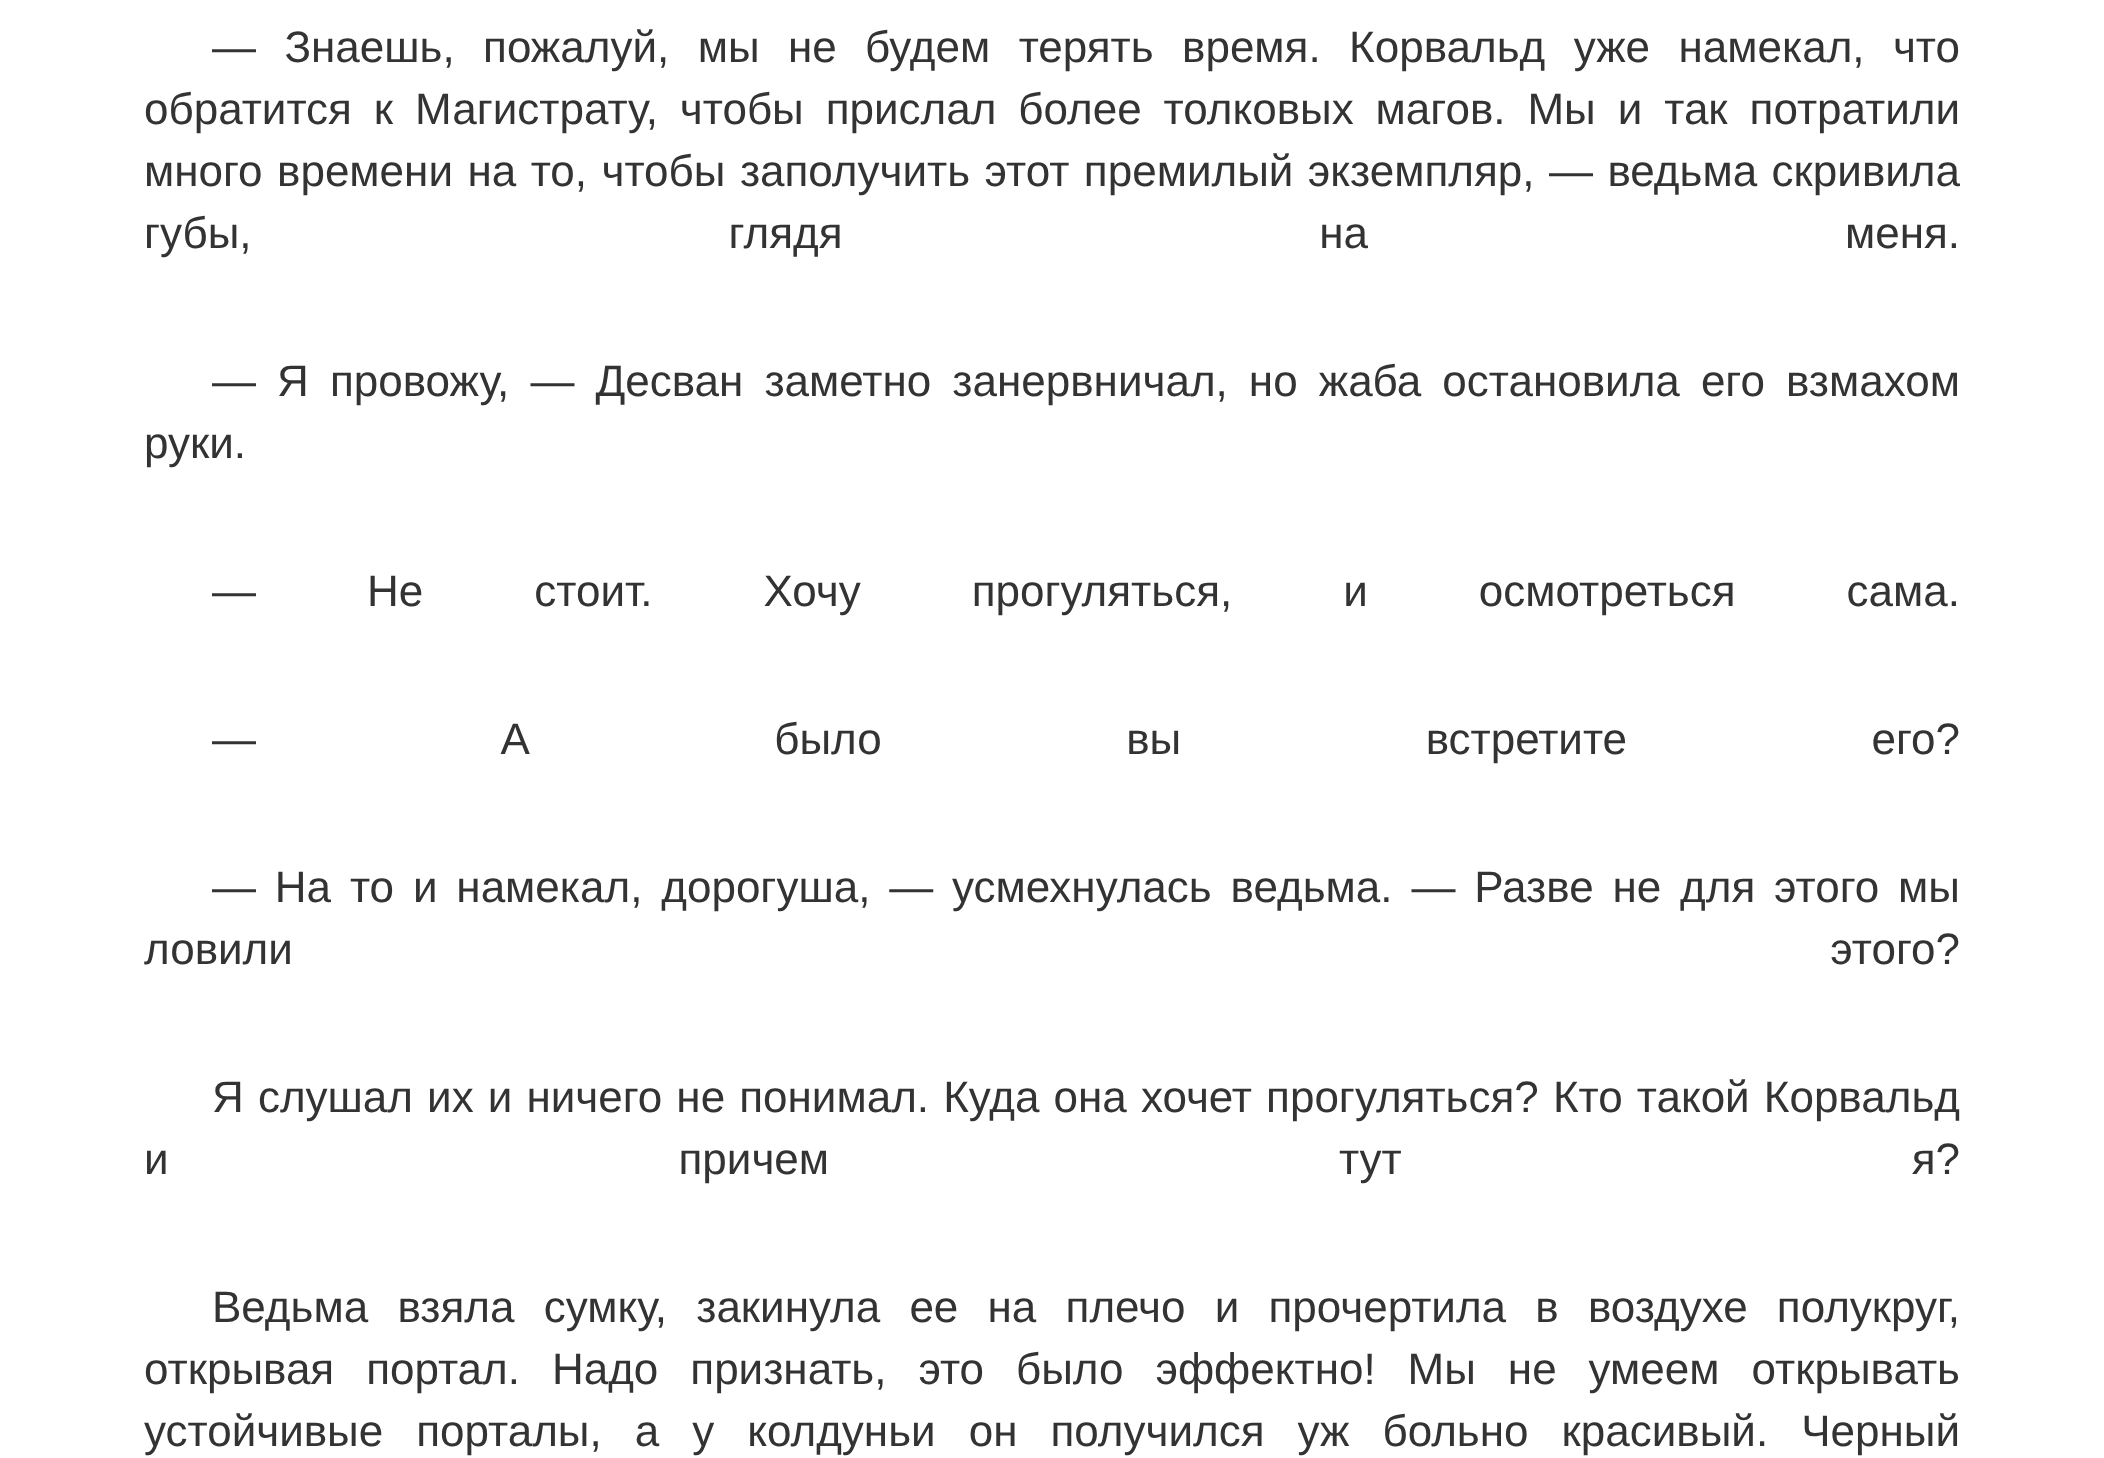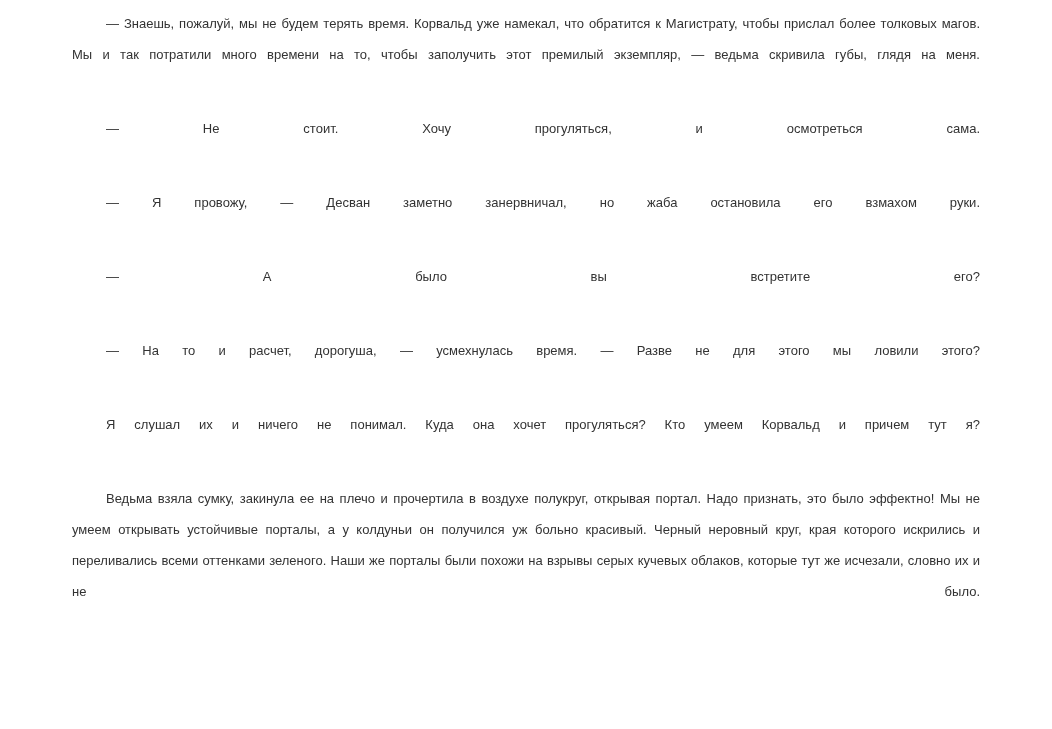--- a/index.html
+++ b/index.html
@@ -25,21 +25,21 @@
   .left-rule {
     position: absolute;
     left: 0;
     top: 0;
     width: 5px;
     height: 729px;
     background: #ffffff;
   }
   .body-text p {
     margin: 0 0 12px 0;
-    font-size: 13px;
+    font-size: 22px;
     line-height: 31px;
     text-align: justify;
     text-indent: 34px;
     color: #333333;
     hyphens: none;
     word-spacing: 0.02em;
   }
   .body-text p:last-child {
     margin-bottom: 0;
   }
@@ -50,21 +50,21 @@
     width: 100%;
   }
 </style>
 </head>
 <body>
 
 <div class="page">
   <div class="left-rule"></div>
   <div class="body-text">
     <p>— Знаешь, пожалуй, мы не будем терять время. Корвальд уже намекал, что обратится к Магистрату, чтобы прислал более толковых магов. Мы и так потратили много времени на то, чтобы заполучить этот премилый экземпляр, — ведьма скривила губы, глядя на меня.</p>
+    <p>— Я провожу, — Десван заметно занервничал, но жаба остановила его взмахом руки.</p>
     <p>— Не стоит. Хочу прогуляться, и осмотреться сама.</p>
-    <p>— Я провожу, — Десван заметно занервничал, но жаба остановила его взмахом руки.</p>
     <p>— А было вы встретите его?</p>
-    <p>— На то и расчет, дорогуша, — усмехнулась время. — Разве не для этого мы ловили этого?</p>
-    <p>Я слушал их и ничего не понимал. Куда она хочет прогуляться? Кто умеем Корвальд и причем тут я?</p>
+    <p>— На то и намекал, дорогуша, — усмехнулась ведьма. — Разве не для этого мы ловили этого?</p>
+    <p>Я слушал их и ничего не понимал. Куда она хочет прогуляться? Кто такой Корвальд и причем тут я?</p>
     <p>Ведьма взяла сумку, закинула ее на плечо и прочертила в воздухе полукруг, открывая портал. Надо признать, это было эффектно! Мы не умеем открывать устойчивые порталы, а у колдуньи он получился уж больно красивый. Черный неровный круг, края которого искрились и переливались всеми оттенками зеленого. Наши же порталы были похожи на взрывы серых кучевых облаков, которые тут же исчезали, словно их и не было.</p>
 
   </div>
 </div>
 
 </body></html>

